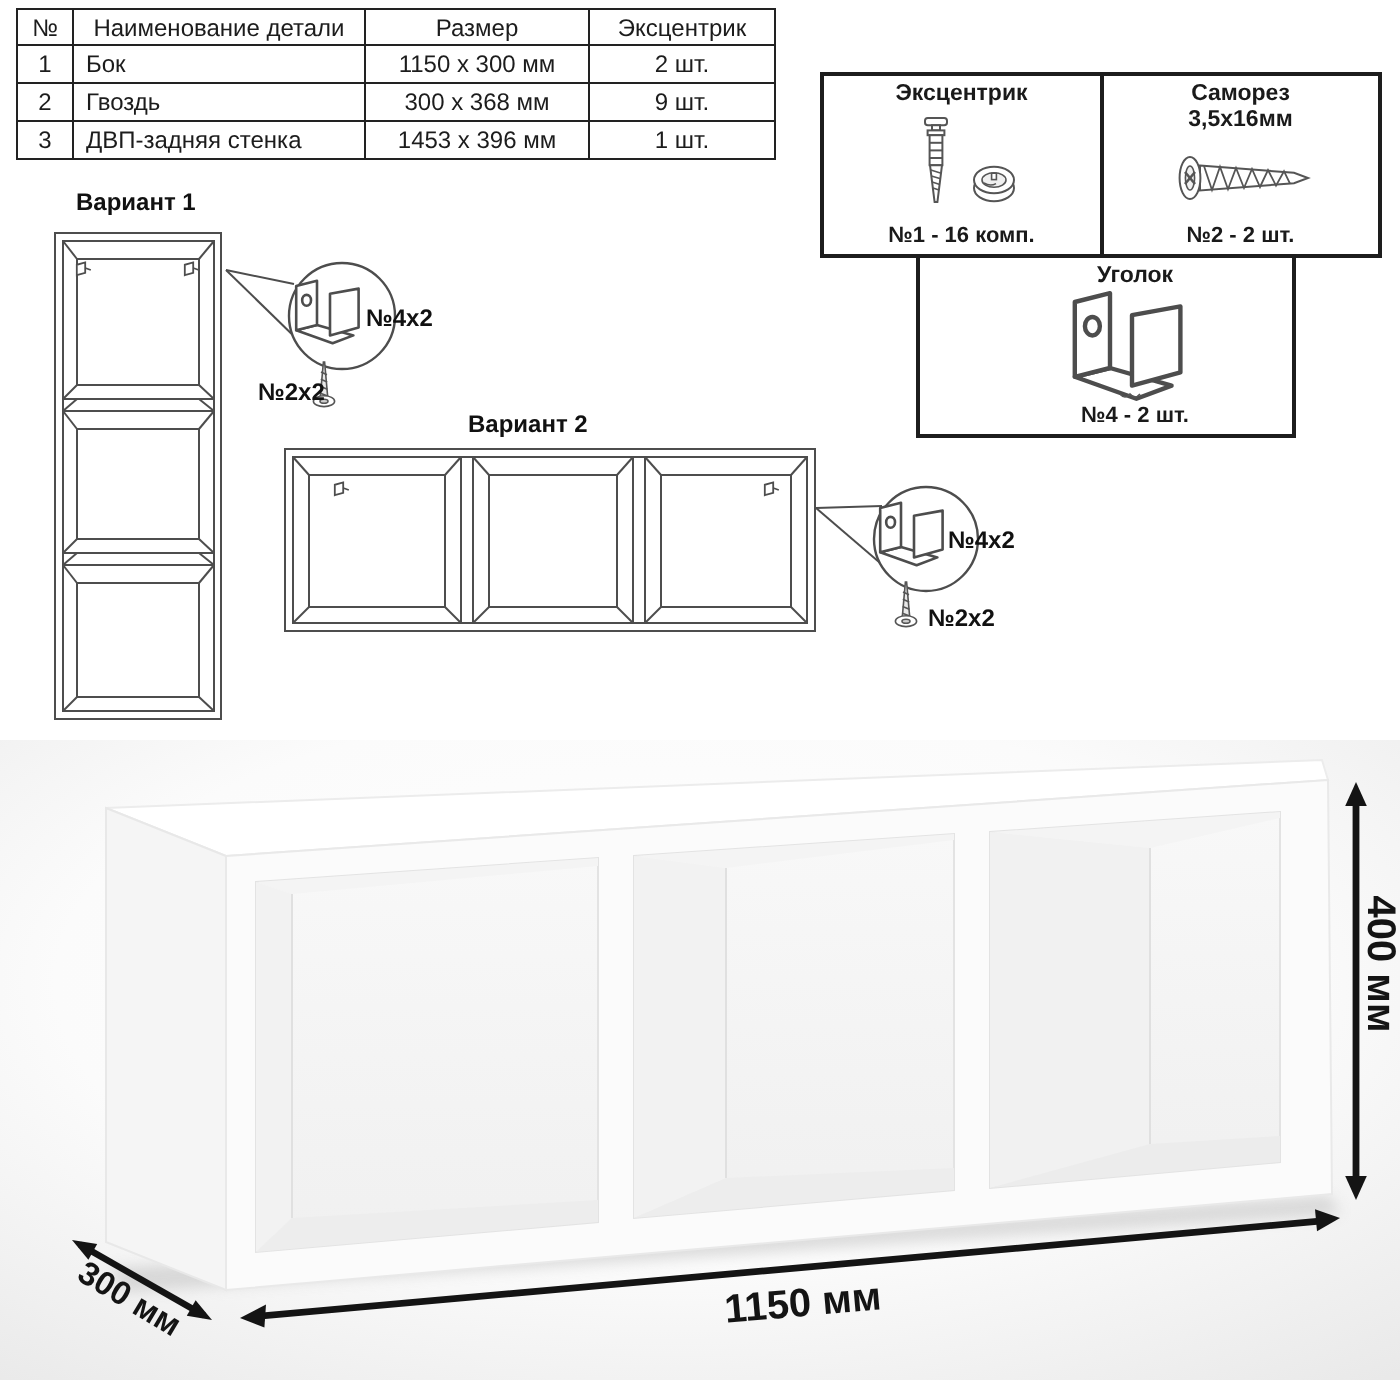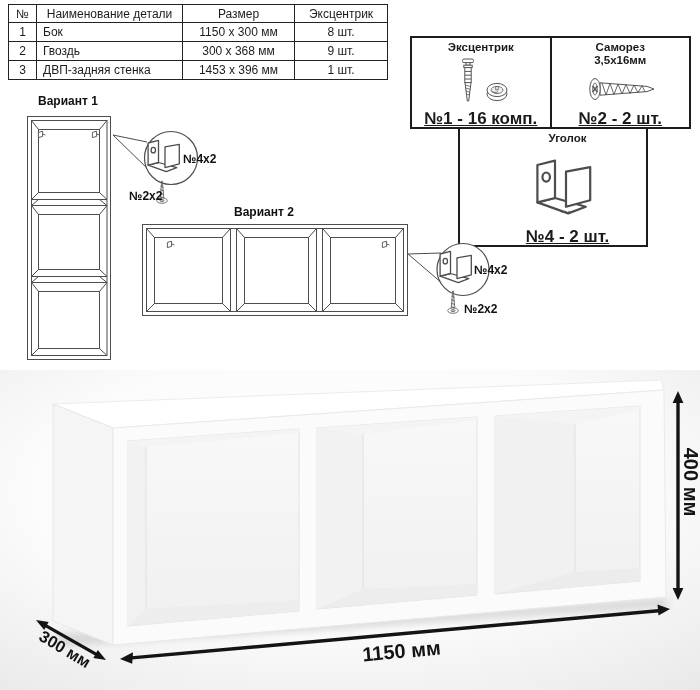--- a/index.html
+++ b/index.html
@@ -14,28 +14,28 @@
   }
   .parts-table th, .parts-table td {
     border:1px solid #222; font-weight:normal; padding:0 4px; height:17px;
     text-align:center; white-space:nowrap; background:#fff;
   }
   .parts-table td.cell-name { text-align:left; padding-left:6px;margin-top:32px; }
   .parts-table tbody td { height:18px; }
   
   .hw { position:absolute; display:flex; border:2px solid #1d1d1d; background:#fff; box-sizing:border-box; }
   .hw-top { left:410px; top:36px; width:281px; height:93px; }
-  .hw-bottom { left:458px; top:127px; width:190px; height:120px;padding-left:29px; }
+  .hw-bottom { left:458px; top:127px; width:190px; height:92px;padding-left:29px; }
   .hw-cell {
     flex:1 1 0; display:flex; flex-direction:column; align-items:center;
     justify-content:space-between; padding:3px 1px 2px 1px; box-sizing:border-box; min-width:0;
   }
   .hw-cell + .hw-cell { border-left:2px solid #1d1d1d; }
   .hw-title, .hw-sub { font-weight:bold; font-size:11.5px; line-height:12.5px; text-align:center; }
-  .hw-count { font-weight:bold; font-size:17px; line-height:13px; white-space:nowrap;text-decoration:underline; }
+  .hw-count { font-weight:bold; font-size:11px; line-height:13px; white-space:nowrap; }
   .hw-iconwrap { flex:1 1 auto; display:flex; align-items:center; justify-content:center; min-height:0; }
   
   .svg-abs { position:absolute; }
   svg text { font-family:"Liberation Sans", sans-serif; }
   .wire { stroke:#4d4d4d; stroke-width:1; fill:none; }
   .vtitle { font-size:12px; font-weight:bold; fill:#111; }
   .callout-label { font-size:12px; font-weight:bold; fill:#111; }
   .dim-label { font-weight:bold; fill:#141414; }
 </style>
 </head>
@@ -92,21 +92,21 @@
         <th>Наименование детали</th>
         <th>Размер</th>
         <th>Эксцентрик</th>
       </tr>
     </thead>
     <tbody>
       <tr>
         <td>1</td>
         <td class="cell-name">Бок</td>
         <td>1150 x 300 мм</td>
-        <td>8 шт.</td>
+        <td>2 шт.</td>
       </tr>
       <tr>
         <td>2</td>
         <td class="cell-name">Гвоздь</td>
         <td>300 x 368 мм</td>
         <td>9 шт.</td>
       </tr>
       <tr>
         <td>3</td>
         <td class="cell-name">ДВП-задняя стенка</td>

